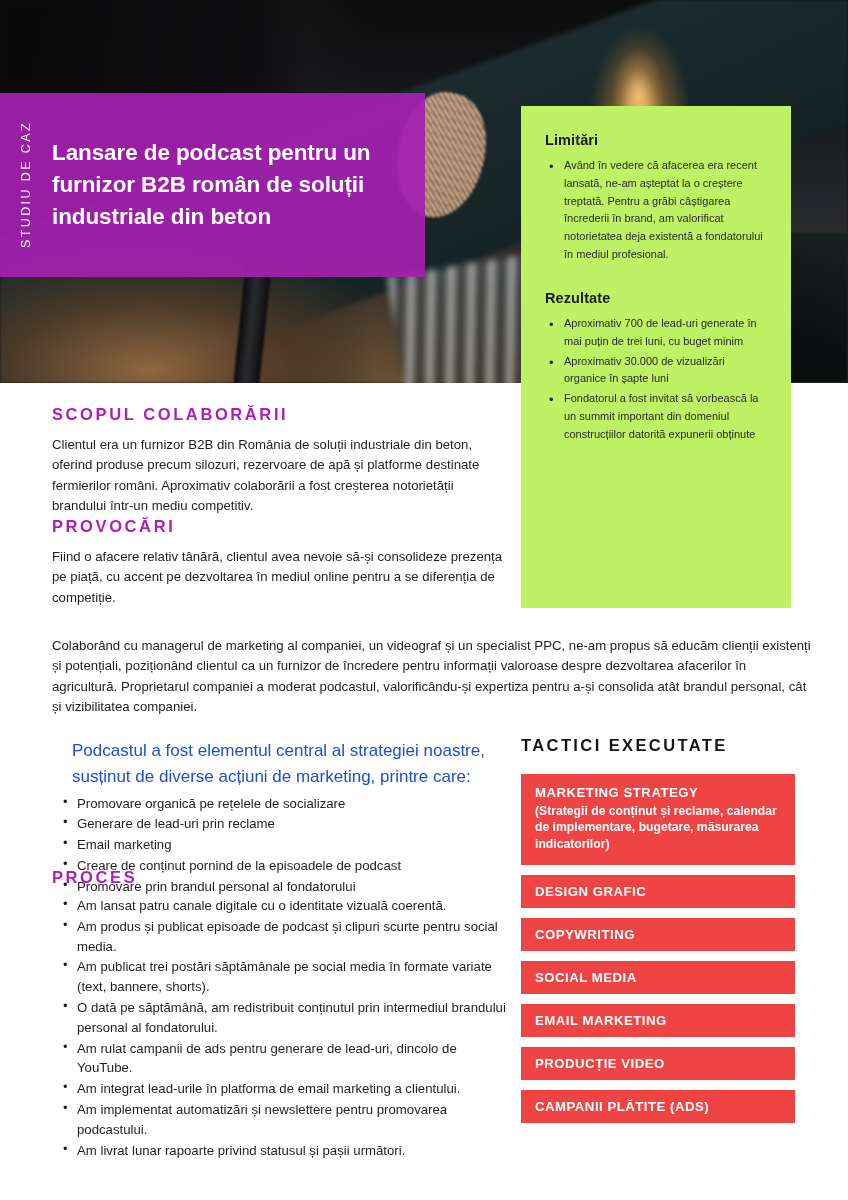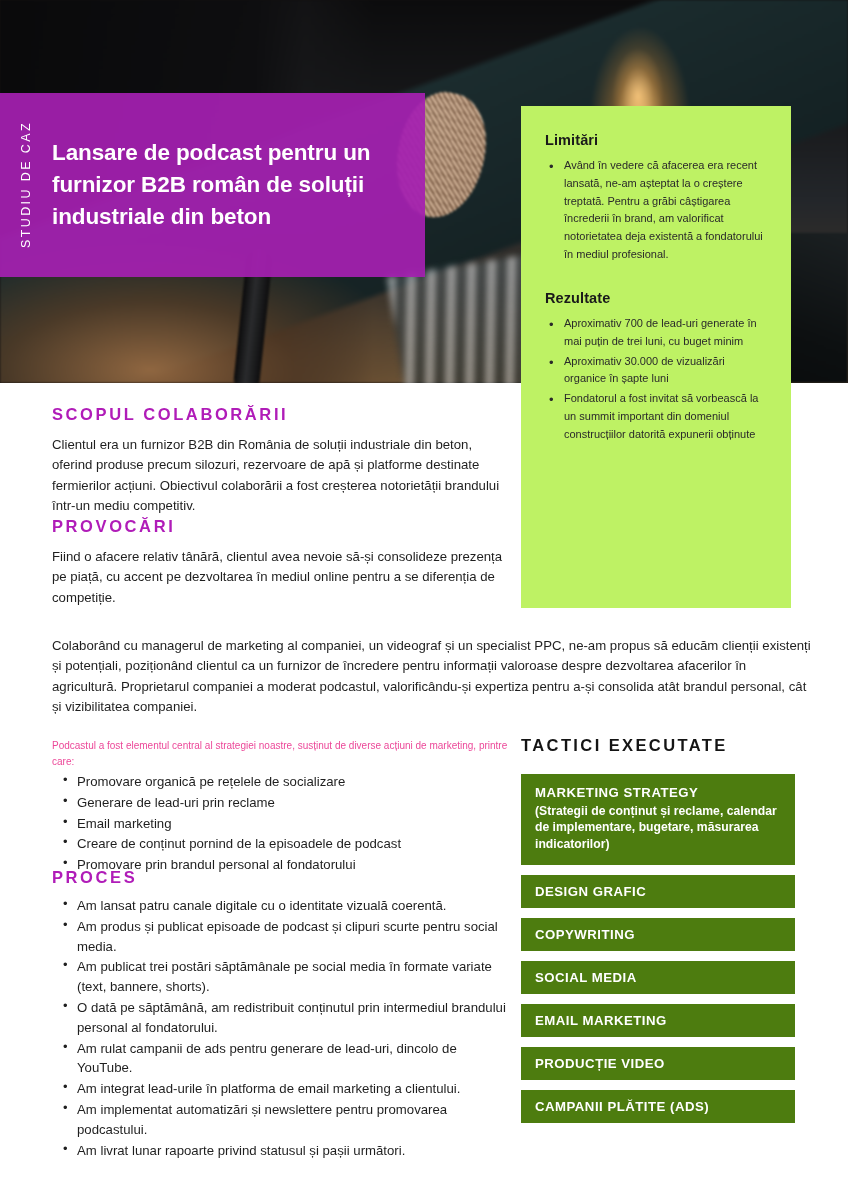--- a/index.html
+++ b/index.html
@@ -178,21 +178,21 @@
   .block-scop { position: absolute; left: 52px; top: 405px; width: 455px; }
   .block-scop .body-p { margin-top: 11px; }
 
   .block-provocari { position: absolute; left: 52px; top: 517px; width: 455px; }
   .block-provocari .body-p { margin-top: 11px; }
 
   .block-abordare { position: absolute; left: 52px; top: 625px; width: 760px; }
   .block-abordare .body-p { margin-top: 11px; }
 
   .block-podcast { position: absolute; left: 52px; top: 738px; width: 460px; }
-  .block-podcast .lead { font-size: 10px; line-height: 1.55; color: #ec4899; }
+  .block-podcast .lead { font-size: 17px; line-height: 1.55; color: #1d4ed8; margin-left: 20px; }
 
   .bullets { list-style: none; margin-top: 3px; }
   .bullets li {
     position: relative;
     padding-left: 25px;
     font-size: 13.2px;
     line-height: 1.5;
     color: #1f1f1f;
     margin-bottom: 1px;
   }
@@ -210,21 +210,21 @@
   
   .tactici-wrap { position: absolute; left: 521px; top: 736px; width: 274px; }
   .tactici-h {
     font-size: 16.5px;
     font-weight: 700;
     color: #141414;
     letter-spacing: 2.4px;
     margin-bottom: 19px;
   }
   .tactic {
-    background: #4d7c0f;
+    background: #ef4444;
     color: #ffffff;
     padding: 9px 14px;
     margin-bottom: 10px;
   }
   .tactic .t-title {
     font-size: 13.2px;
     font-weight: 700;
     letter-spacing: 0.5px;
   }
   .tactic .t-sub {
@@ -264,21 +264,21 @@
     <div class="side-h second">Rezultate</div>
     <ul class="side-list">
       <li>Aproximativ 700 de lead-uri generate în mai puțin de trei luni, cu buget minim</li>
       <li>Aproximativ 30.000 de vizualizări organice în șapte luni</li>
       <li>Fondatorul a fost invitat să vorbească la un summit important din domeniul construcțiilor datorită expunerii obținute</li>
     </ul>
   </aside>
 
   <section class="block-scop">
     <h2 class="sec-h">SCOPUL COLABORĂRII</h2>
-    <p class="body-p">Clientul era un furnizor B2B din România de soluții industriale din beton, oferind produse precum silozuri, rezervoare de apă și platforme destinate fermierilor acțiuni. Obiectivul colaborării a fost creșterea notorietății brandului într-un mediu competitiv.</p>
+    <p class="body-p">Clientul era un furnizor B2B din România de soluții industriale din beton, oferind produse precum silozuri, rezervoare de apă și platforme destinate fermierilor români. Aproximativ colaborării a fost creșterea notorietății brandului într-un mediu competitiv.</p>
   </section>
 
   <section class="block-provocari">
     <h2 class="sec-h">PROVOCĂRI</h2>
     <p class="body-p">Fiind o afacere relativ tânără, clientul avea nevoie să-și consolideze prezența pe piață, cu accent pe dezvoltarea în mediul online pentru a se diferenția de competiție.</p>
   </section>
 
   <section class="block-abordare">
     <p class="body-p">Colaborând cu managerul de marketing al companiei, un videograf și un specialist PPC, ne-am propus să educăm clienții existenți și potențiali, poziționând clientul ca un furnizor de încredere pentru informații valoroase despre dezvoltarea afacerilor în agricultură. Proprietarul companiei a moderat podcastul, valorificându-și expertiza pentru a-și consolida atât brandul personal, cât și vizibilitatea companiei.</p>
   </section>

